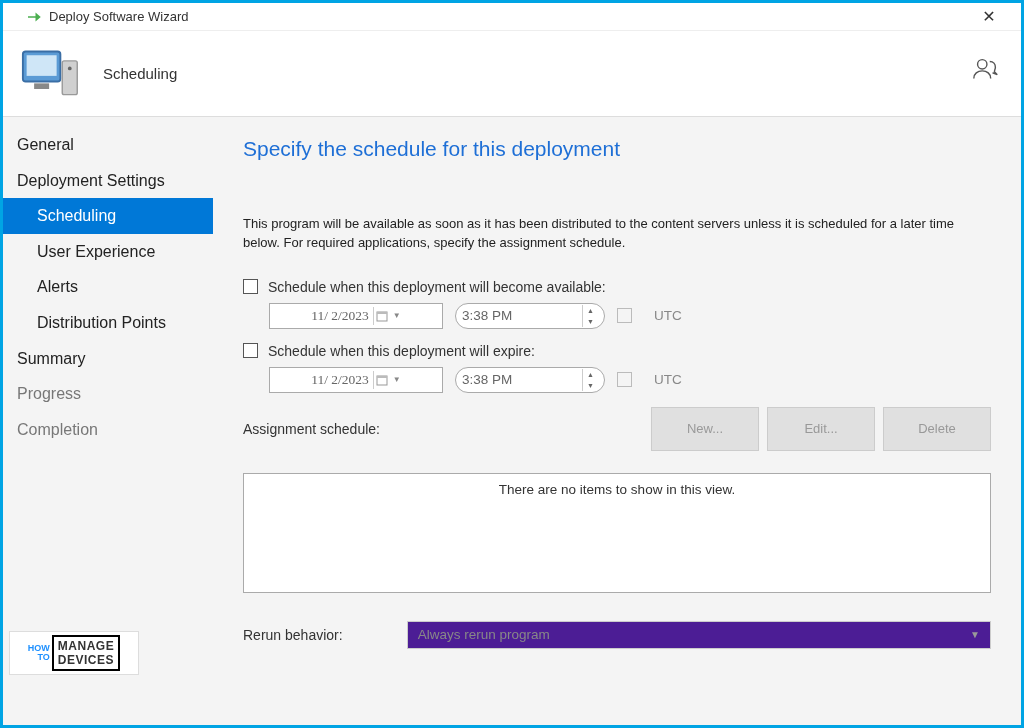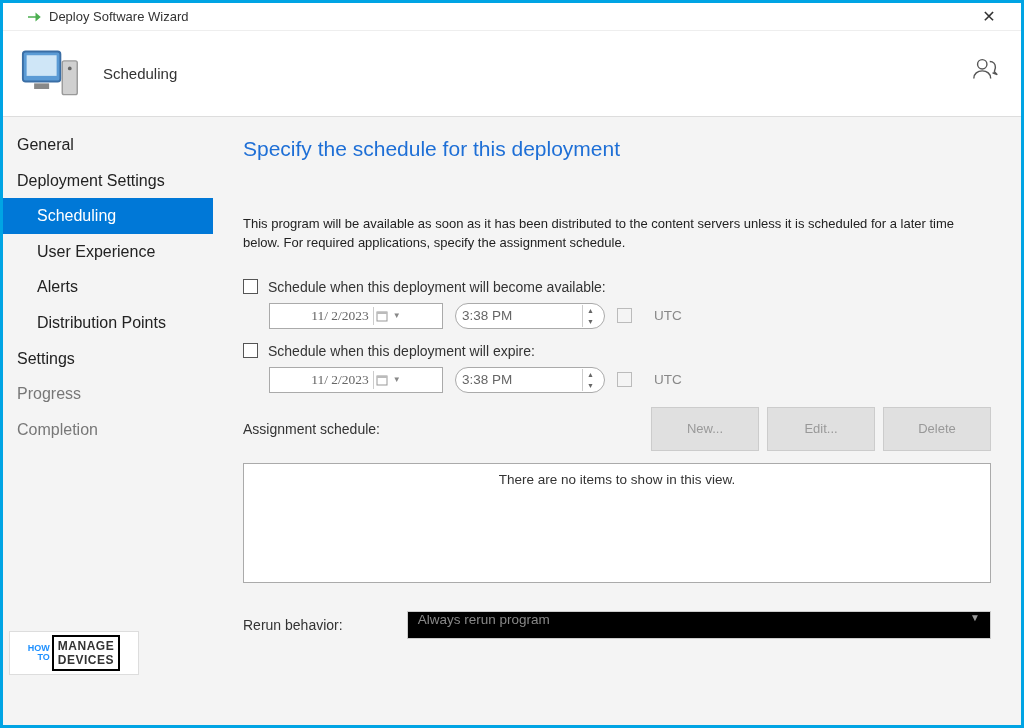--- a/index.html
+++ b/index.html
@@ -122,21 +122,21 @@
     border-left: 1px solid #ccc;
     display: flex; flex-direction: column;
     margin-left: 4px;
   }
   .spin div { flex:1; display:flex; align-items:center; justify-content:center; font-size:7px; color:#666; }
   .utc-label { color: #888; font-size: 13.5px; }
   .assign-row {
     display: flex;
     align-items: center;
     margin-top: 10px;
-    margin-bottom: 12px;
+    margin-bottom: 22px;
   }
   .assign-row .lbl { font-size: 14px; flex: 1; }
   .btn {
     width: 108px;
     height: 44px;
     background: #e0e0e0;
     border: 1px solid #ccc;
     color: #999;
     font-size: 13px;
     display: flex;
@@ -157,23 +157,24 @@
   }
   .rerun-row {
     display: flex;
     align-items: center;
     gap: 64px;
   }
   .rerun-row .lbl { font-size: 14px; }
   .dropdown {
     flex: 1;
     height: 28px;
-    background: #000000;
+    background: #4c1d95;
     border: 1px solid #ccc;
     display: flex;
+    align-items: center;
     justify-content: space-between;
     padding: 0 10px;
     color: #888;
     font-size: 13.5px;
   }
   .dropdown .chev { font-size: 10px; color: #999; }
   .watermark {
     position: absolute;
     left: 6px;
     bottom: 50px;
@@ -224,21 +225,21 @@
 </div>
 
 <div class="body">
   <div class="sidebar">
     <div class="nav-item">General</div>
     <div class="nav-item">Deployment Settings</div>
     <div class="nav-item sub selected">Scheduling</div>
     <div class="nav-item sub">User Experience</div>
     <div class="nav-item sub">Alerts</div>
     <div class="nav-item sub">Distribution Points</div>
-    <div class="nav-item">Settings</div>
+    <div class="nav-item">Summary</div>
     <div class="nav-item dim">Progress</div>
     <div class="nav-item dim">Completion</div>
 
     <div class="watermark">
       <div style="text-align:right;">
         <div class="wm-how">HOW</div>
         <div class="wm-how">TO</div>
       </div>
       <div class="wm-box">
         <div>MANAGE</div>

